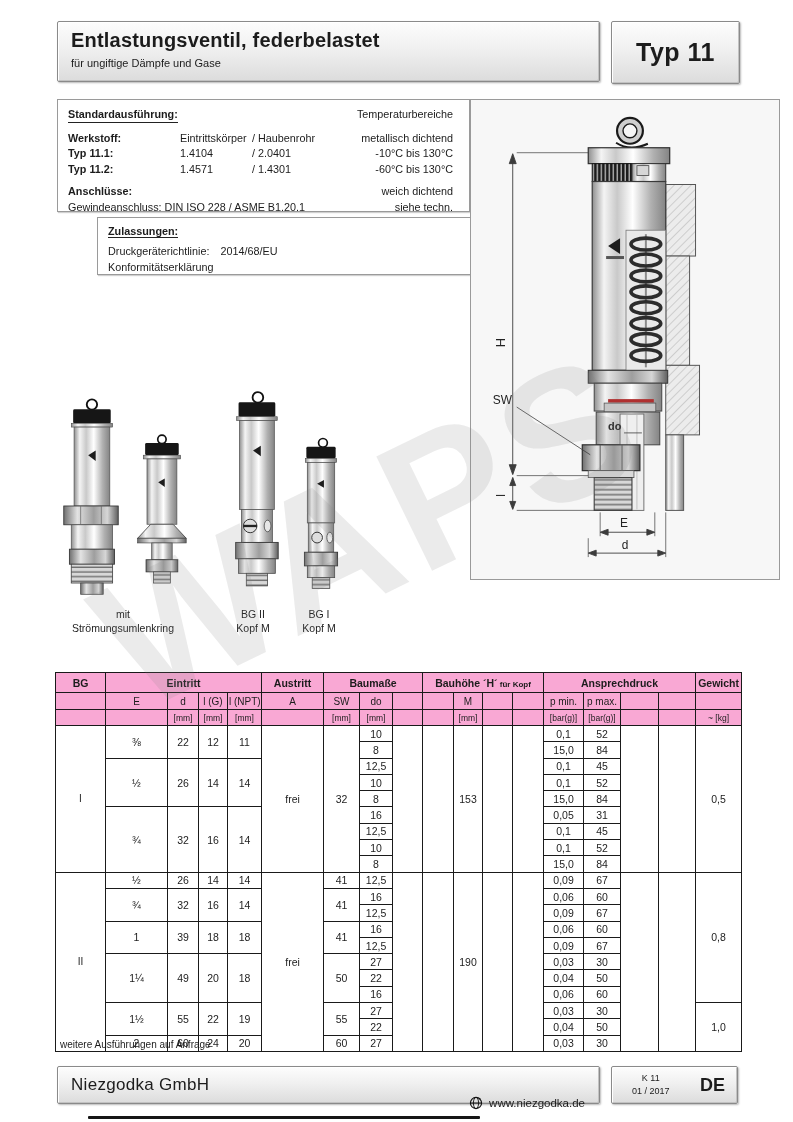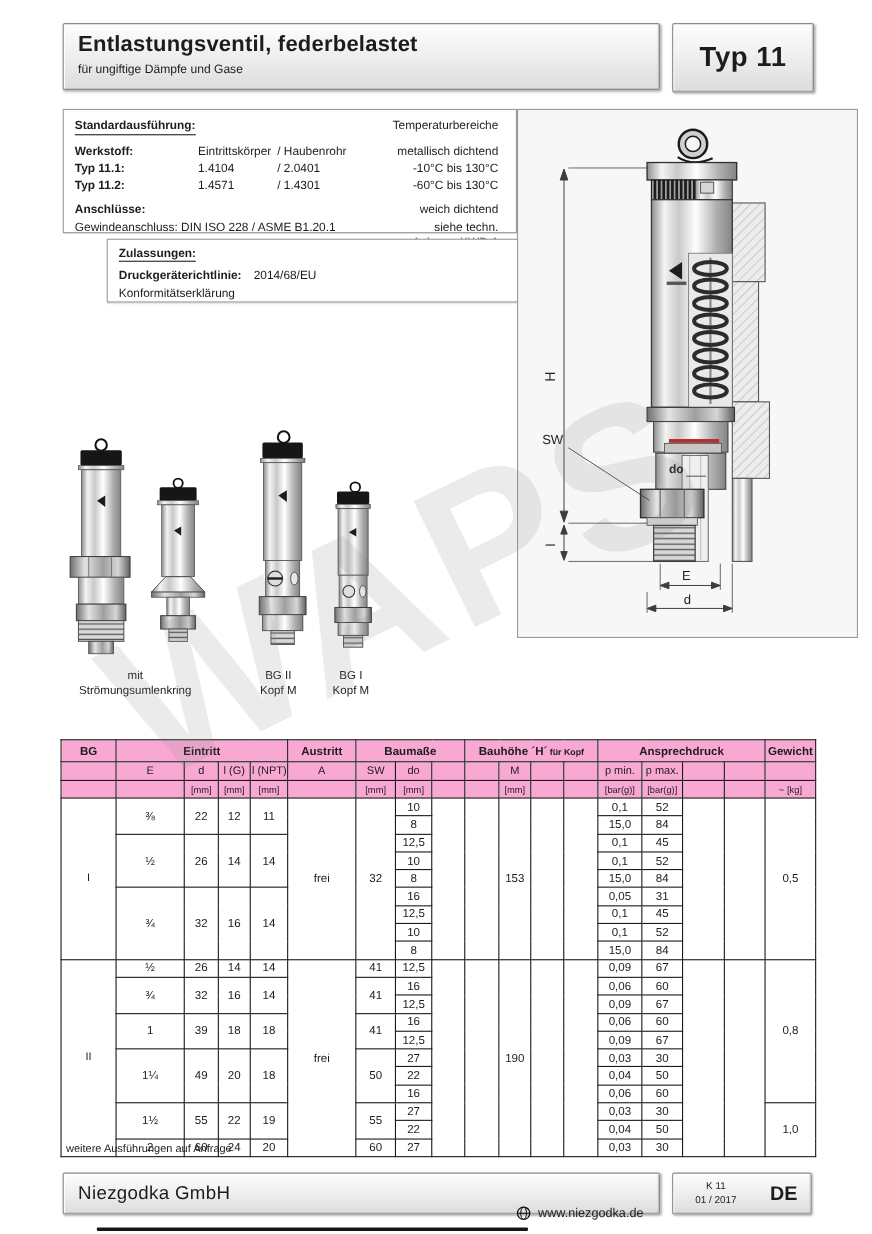--- a/index.html
+++ b/index.html
@@ -27,21 +27,21 @@
   .spec-grid{display:grid;grid-template-columns:112px 72px 102px 1fr;row-gap:1px;line-height:1.35;}
   .spec .u{font-weight:700;border-bottom:1px solid #222;display:inline-block;padding-bottom:0;}
   .spec .b{font-weight:700;}
   .spec .r{text-align:right;}
   .spacer6{height:6px;grid-column:1 / -1;}
   .span2{grid-column:1 / 3;}
   .span3{grid-column:1 / 4;}
 
   .zul{left:57px;top:217px;width:413px;height:58px;box-sizing:border-box;padding:7px 10px 0 10px;font-size:10.8px;margin-left:40px;}
   .zul-row{display:flex;justify-content:space-between;align-items:center;margin-top:6px;}
-  .zul .b{font-weight:700;}
+  .zul .b{font-weight:400;}
   .zul-left div{line-height:1.5;}
   .marks{display:flex;align-items:center;gap:20px;margin-right:8px;}
   .ped{width:27px;height:27px;border:1.6px solid #111;border-radius:50%;display:flex;flex-direction:column;
        align-items:center;justify-content:center;line-height:1;}
   .ped .t{font-size:4.5px;font-weight:700;}
   .ped .m{font-size:6.5px;font-weight:700;letter-spacing:.2px;}
   .eac{font-size:21px;font-weight:700;transform:scaleX(.82) scaleY(1.05);letter-spacing:-1px;}
   .gost{font-weight:700;display:flex;align-items:flex-start;}
   .gost .big{font-size:21px;letter-spacing:-2px;}
   .gost .sup{font-size:10px;margin-top:3px;margin-left:-1px;}

